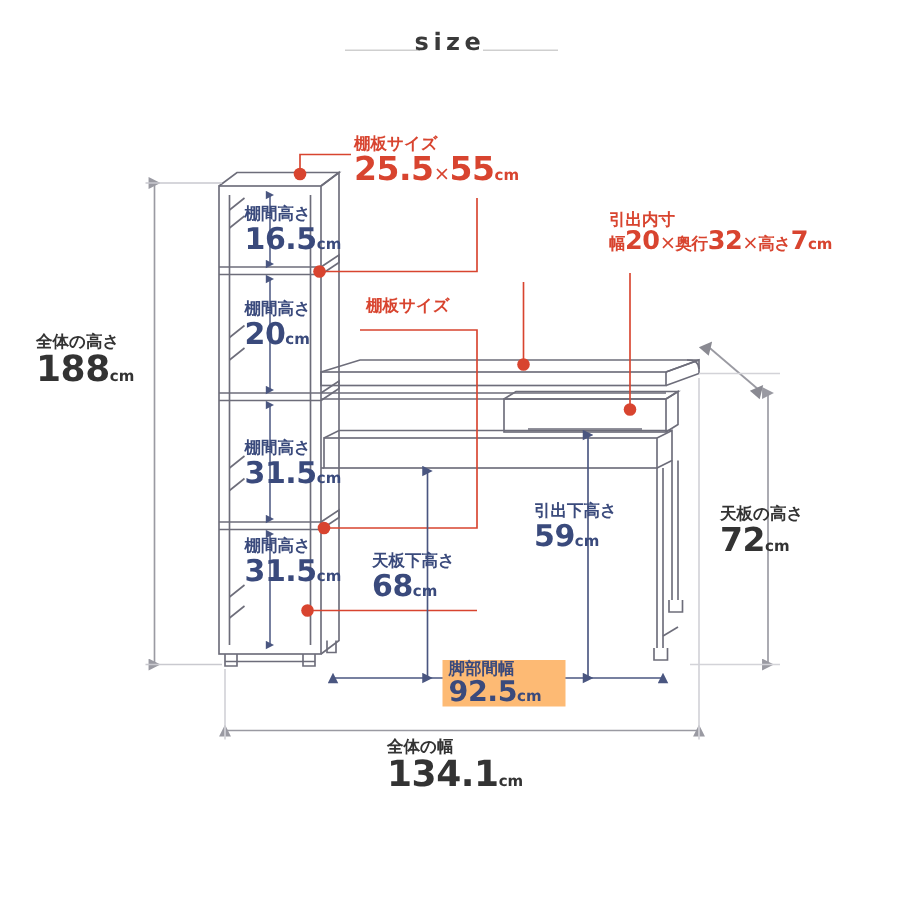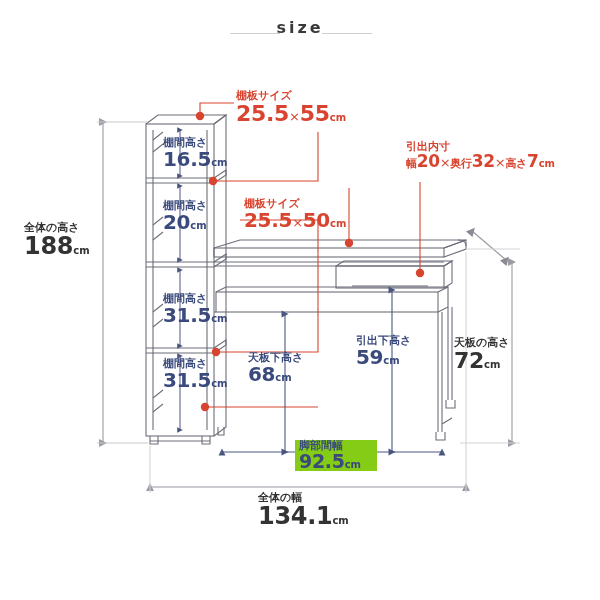--- a/index.html
+++ b/index.html
@@ -277,52 +277,51 @@
     <span class="val"><span>31.5</span><span class="u">cm</span></span>
   </div>
 
   <div class="lbl c-blue v20 ctr" style="left:163px; top:358px;">
     <span class="cap">棚間高さ</span>
     <span class="val"><span>31.5</span><span class="u">cm</span></span>
   </div>
 
   <div class="lbl c-red v20 ctr" style="left:244px; top:198px;">
     <span class="cap">棚板サイズ</span>
-    <span class="val"><span>25.5</span><span class="x">×</span><span>50</span><span class="u">cm</span></span>
   </div>
 
 
   <div class="lbl c-red v17" style="left:406px; top:141px;">
     <span class="cap">引出内寸</span>
     <span class="val"><span class="sm">幅</span><span>20</span><span class="x">×</span><span class="sm">奥行</span><span>32</span><span class="x">×</span><span class="sm">高さ</span><span>7</span><span class="u">cm</span></span>
   </div>
 
   <div class="lbl c-dark v24 ctr" style="left:24px; top:222px;">
     <span class="cap">全体の高さ</span>
     <span class="val"><span>188</span><span class="u">cm</span></span>
   </div>
 
 
-  <div class="lbl c-dark v22 ctr" style="left:454px; top:337px;">
+  <div class="lbl c-dark v22 ctr" style="left:480px; top:337px;">
     <span class="cap">天板の高さ</span>
     <span class="val"><span>72</span><span class="u">cm</span></span>
   </div>
 
-  <div class="lbl c-blue v20 ctr" style="left:248px; top:352px; width:74px;">
+  <div class="lbl c-blue v20 ctr" style="left:248px; top:368px; width:74px;">
     <span class="cap">天板下高さ</span>
     <span class="val"><span>68</span><span class="u">cm</span></span>
   </div>
 
   <div class="lbl c-blue v20 ctr" style="left:356px; top:335px; width:74px;">
     <span class="cap">引出下高さ</span>
     <span class="val"><span>59</span><span class="u">cm</span></span>
   </div>
 
   <div class="lbl c-blue v19 ctr" style="left:295px; top:440px; width:74px;
-       background:#84cc16; padding:0 4px;">
+       background:#fdba74; padding:0 4px;">
     <span class="cap">脚部間幅</span>
     <span class="val"><span>92.5</span><span class="u">cm</span></span>
   </div>
 
   <div class="lbl c-dark v24 ctr" style="left:258px; top:492px; width:100px;">
     <span class="cap">全体の幅</span>
     <span class="val"><span>134.1</span><span class="u">cm</span></span>
   </div>
 
 </div>

